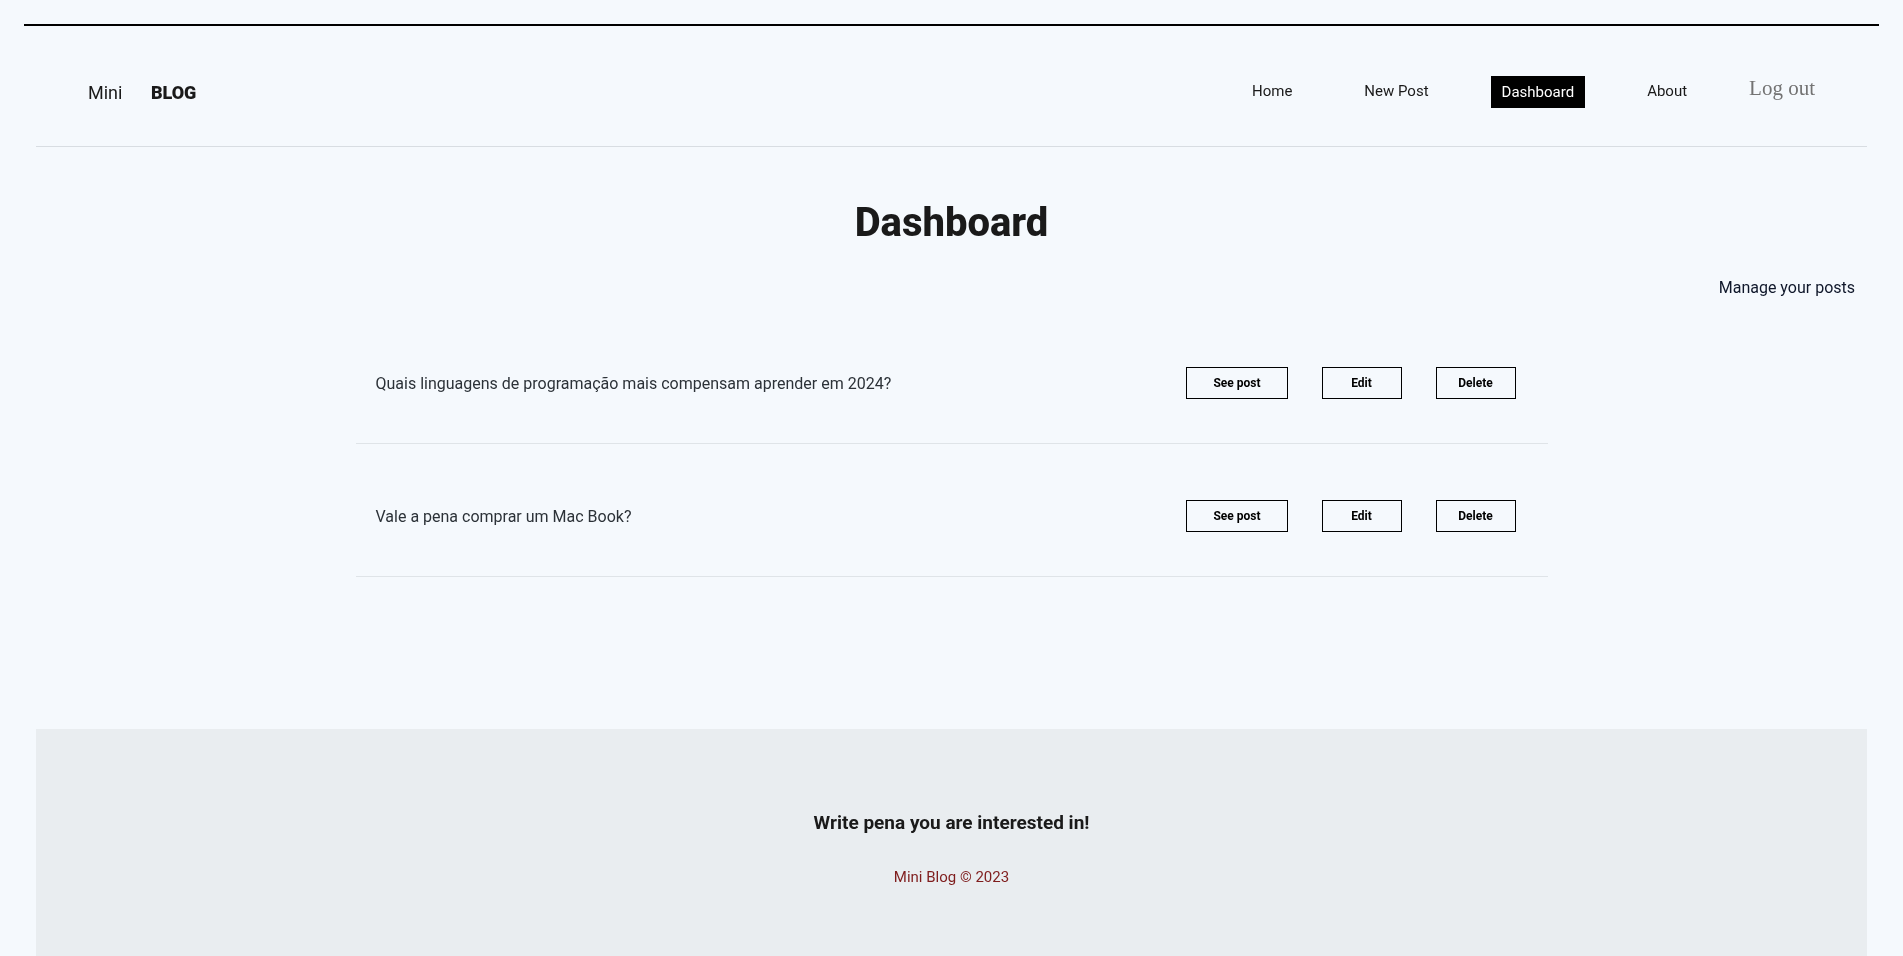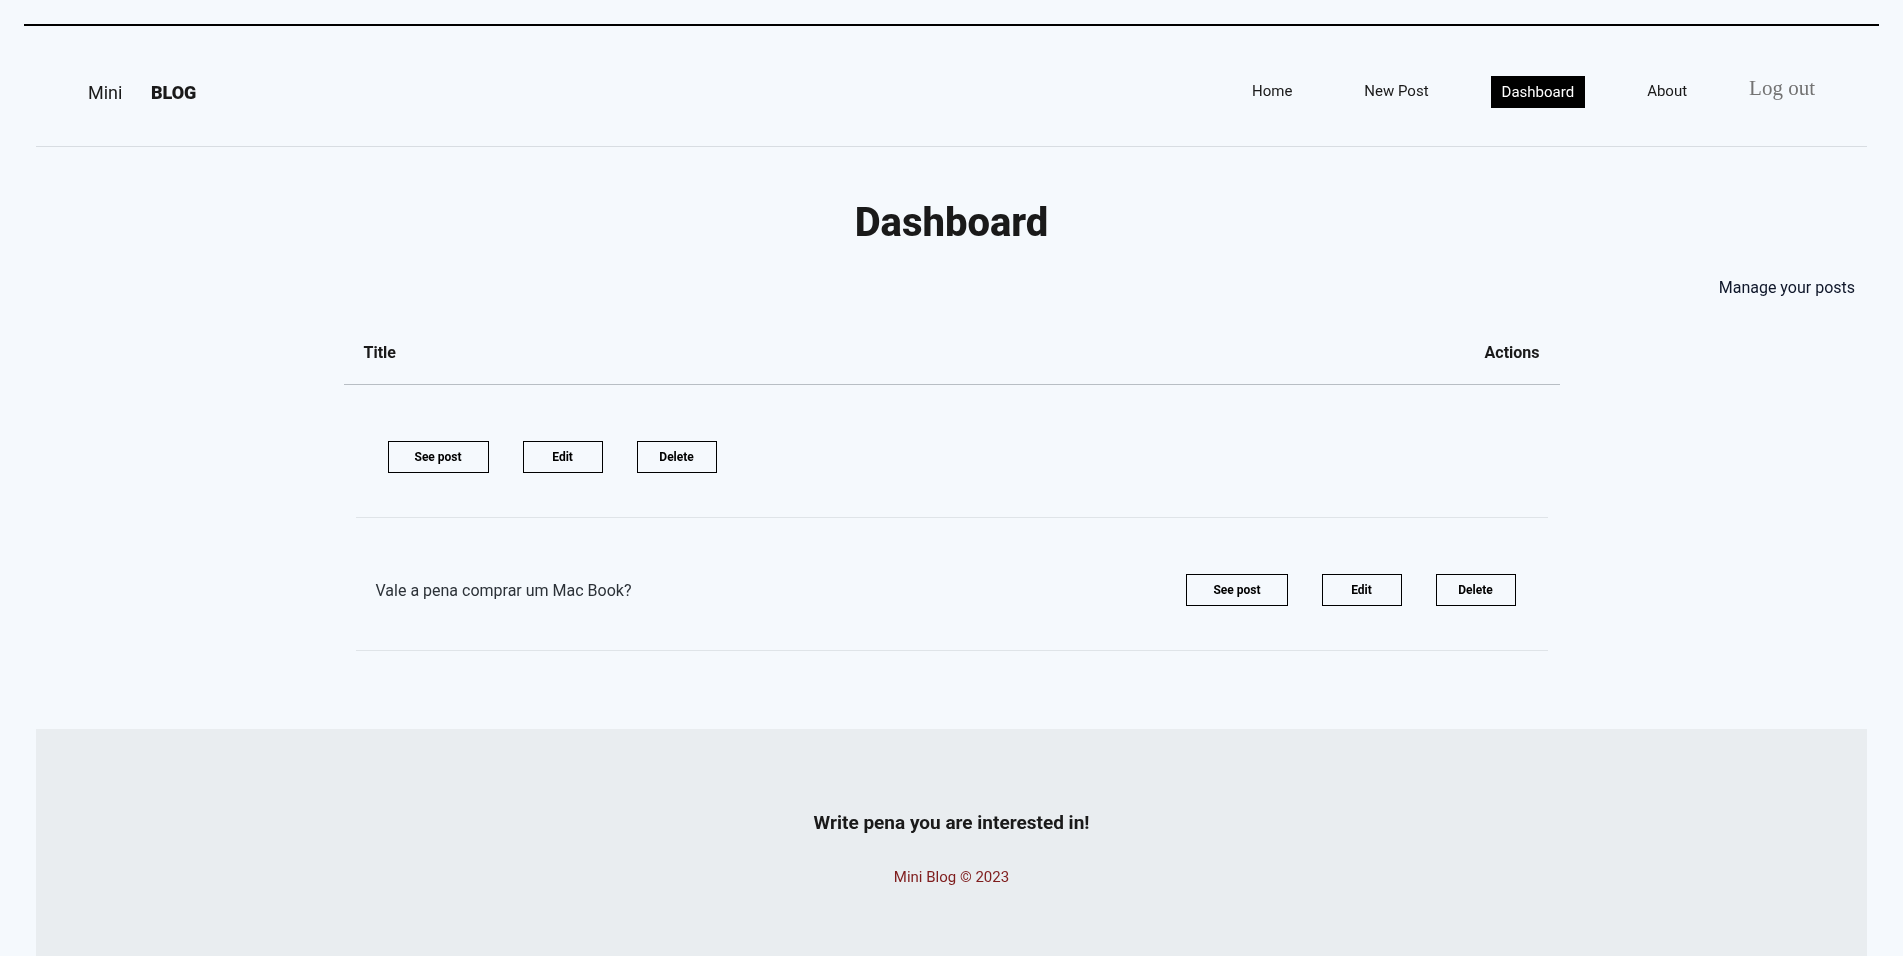--- a/index.html
+++ b/index.html
@@ -150,27 +150,24 @@
     <a class="nav-link">About</a>
     <button class="nav-button">Log out</button>
   </div>
 </nav>
 
 <main>
   <h1 class="page-title">Dashboard</h1>
   <p class="page-subtitle">Manage your posts</p>
 
   <div class="posts-container">
-    <div class="posts-header">
-      <span>Title</span>
-      <span>Actions</span>
-    </div>
 
     <div id="posts-body">
         <div class="post-row">
+          <p class="post-title">Quais linguagens de programação mais compensam aprender em 2024?</p>
           <div class="post-actions">
             <button class="btn-outline see">See post</button>
             <button class="btn-outline">Edit</button>
             <button class="btn-outline">Delete</button>
           </div>
         </div>
         <div class="post-row">
           <p class="post-title">Vale a pena comprar um Mac Book?</p>
           <div class="post-actions">
             <button class="btn-outline see">See post</button>

